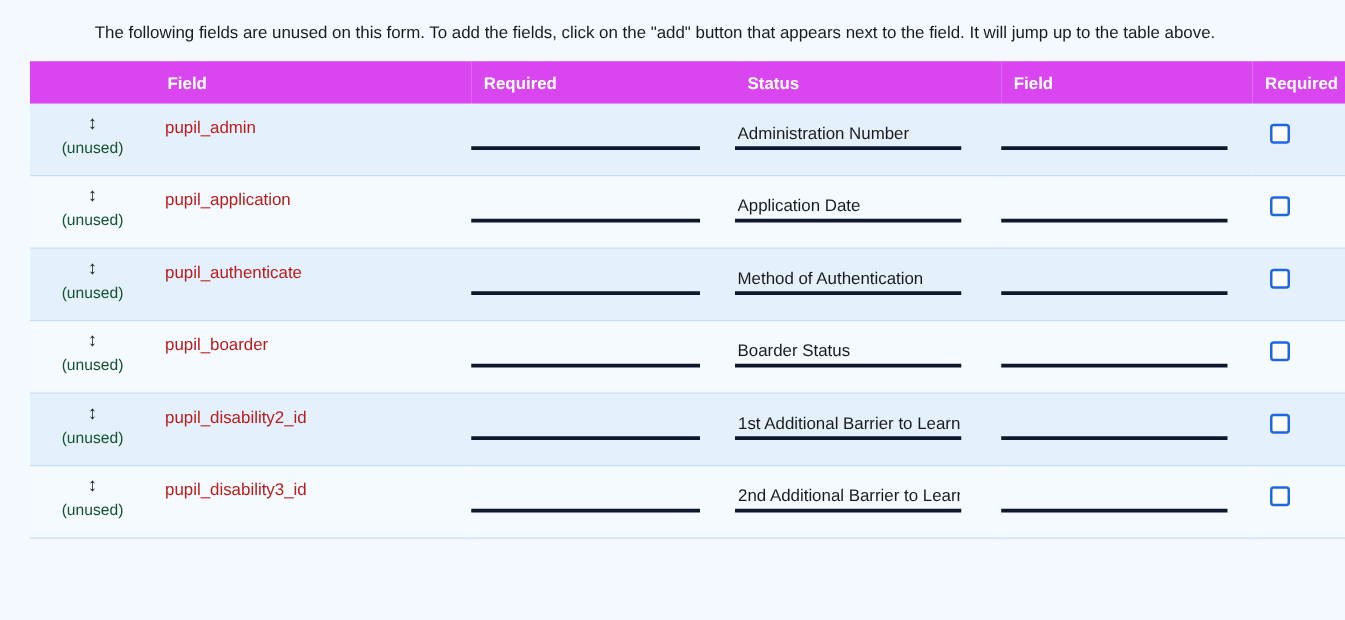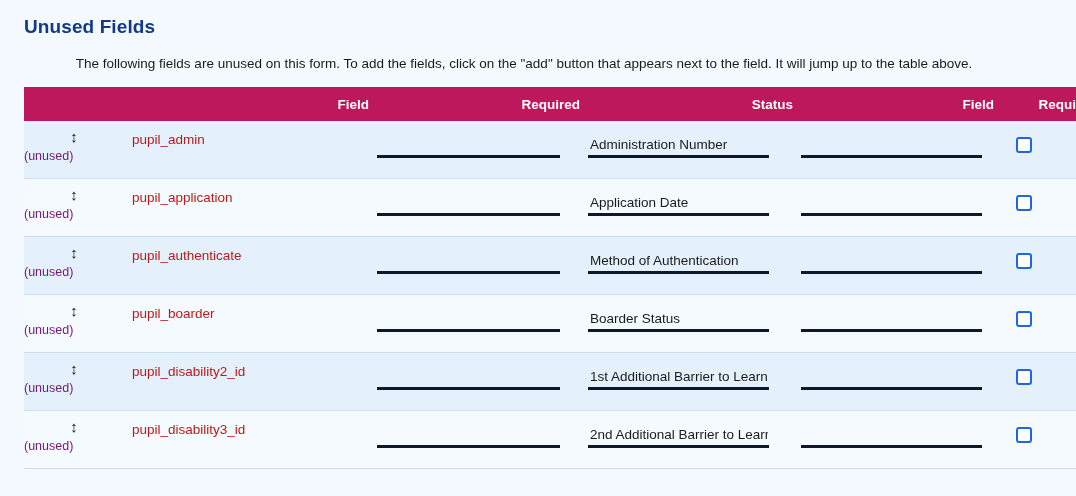--- a/index.html
+++ b/index.html
@@ -33,25 +33,25 @@
     margin: 0 0 14px 0;
     max-width: 1000px;
     text-align: center;
   }
   table.fields {
     border-collapse: collapse;
     width: 1028px;
     table-layout: fixed;
   }
   table.fields thead th {
-    background: #be185d;
+    background: #d946ef;
     color: #ffffff;
     font-size: 13.5px;
     font-weight: bold;
-    text-align: right;
+    text-align: left;
     padding: 9px 8px 9px 10px;
     height: 16px;
     vertical-align: middle;
     white-space: nowrap;
   }
   th.col-handle { width: 82px; }
   th.col-field  { width: 235px; }
   th.col-section{ width: 193px; }
   th.col-label  { width: 195px; }
   th.col-help   { width: 183px; }
@@ -73,22 +73,23 @@
     text-align: center;
     padding-top: 9px;
     font-size: 15px;
     line-height: 14px;
     color: #222;
     cursor: move;
     user-select: none;
   }
   .unused {
     display: block;
+    text-align: center;
     font-size: 12.5px;
-    color: #701a75;
+    color: #14532d;
     padding-top: 5px;
   }
   .fieldname {
     font-size: 13.5px;
     color: #b91c1c;
     padding-top: 11px;
     padding-left: 8px;
   }
   .txt {
     display: block;
@@ -120,21 +121,20 @@
   }
   .chk:checked {
     background: #1f66e5;
   }
 </style>
 </head>
 <body>
 
 <div class="page">
 
-  <h1 class="page-title">Unused Fields</h1>
 
   <p class="intro">The following fields are unused on this form. To add the fields, click on the "add" button that appears next to the field. It will jump up to the table above.</p>
 
   <table class="fields">
     <thead>
       <tr>
         <th class="col-handle"></th>
         <th class="col-field">Field</th>
         <th class="col-section">Required</th>
         <th class="col-label">Status</th>

